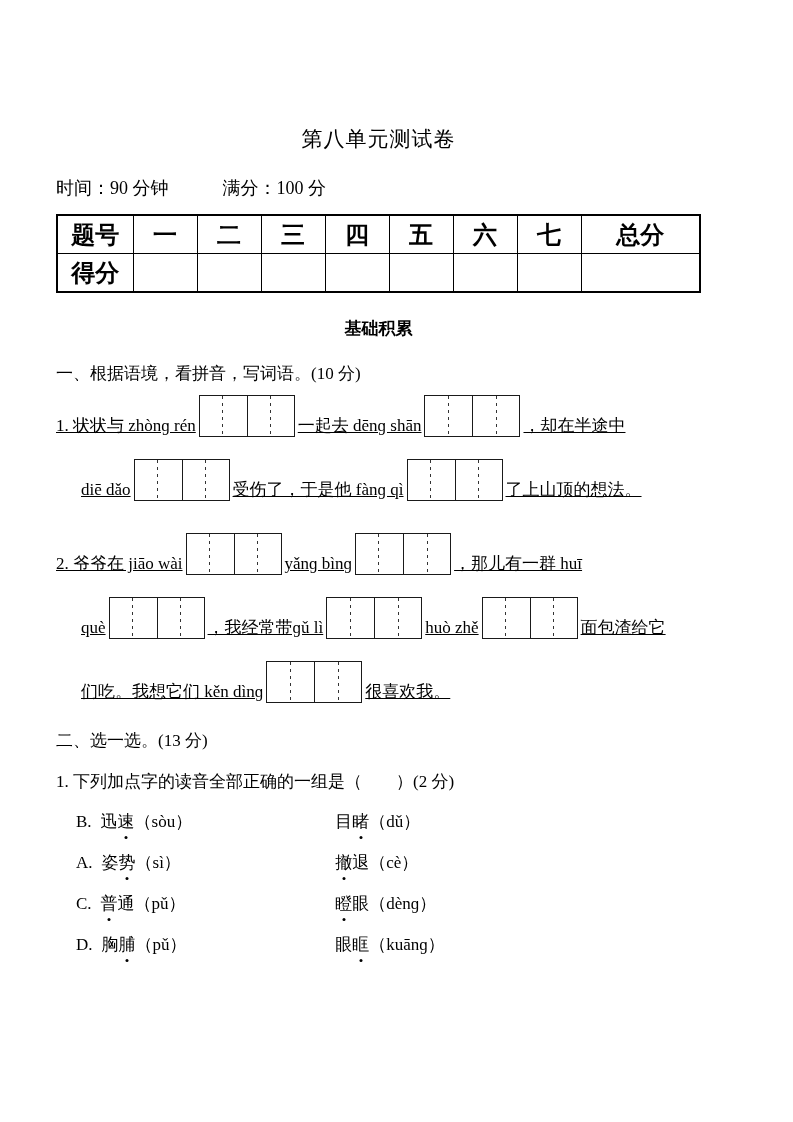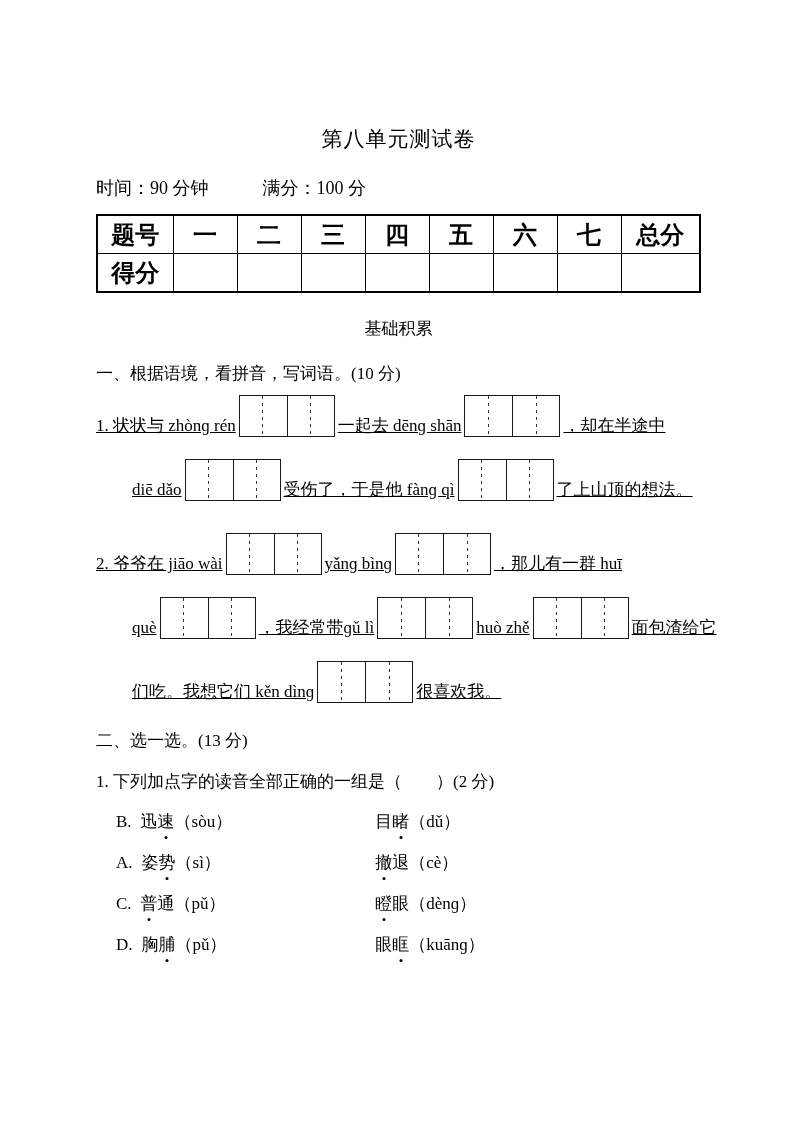--- a/index.html
+++ b/index.html
@@ -2,46 +2,46 @@
 <html><head>
 <meta charset="utf-8">
 <style>
   html,body{margin:0;padding:0;}
   body{
     width:793px;height:1122px;background:#ffffff;color:#000;
     font-family:"Liberation Serif","DejaVu Serif",serif;
     font-size:17px;
     overflow:hidden;
   }
-  .page{padding:127px 92px 0 96px;box-sizing:border-box;}
+  .page{padding:127px 92px 0 56px;box-sizing:border-box;}
   .title{
     margin:0;text-align:center;font-size:21px;font-weight:normal;
     line-height:24px;letter-spacing:1px;
   }
   .subtitle{text-align:left;font-size:18px;margin-top:26px;line-height:22px;}
 
   table.score-table{
     width:100%;border-collapse:collapse;margin-top:15px;
     border:2.5px solid #000;table-layout:fixed;
   }
   table.score-table td{
     border:1.2px solid #000;height:37px;text-align:center;
     font-size:24px;padding:0;
   }
   table.score-table tr.head-row td{font-weight:bold;}
   td.row-label{font-weight:bold;}
   col.c-first{width:76px;}
   col.c-mid{width:64px;}
 
-  .banner{text-align:center;font-weight:normal;font-size:17px;margin-top:25px;line-height:22px;}
+  .banner{text-align:center;font-weight:bold;font-size:17px;margin-top:25px;line-height:22px;}
   .part-heading{font-size:17px;margin-top:22px;line-height:23px;}
 
   .qline{margin-top:10px;margin-bottom:22px;white-space:nowrap;text-decoration:underline;}
   .qline.qgap{margin-top:32px;}
-  .indent{margin-left:36px;}
+  .indent{margin-left:25px;}
 
   .pbox{
     display:inline-block;width:96px;height:42px;box-sizing:border-box;
     border:1.6px solid #1a1a1a;vertical-align:bottom;margin:0 3px;
     position:relative;
     background:
       repeating-linear-gradient(to bottom,#333 0 3px,transparent 3px 7px) 24% 0/1px 100% no-repeat,
       repeating-linear-gradient(to bottom,#333 0 3px,transparent 3px 7px) 76% 0/1px 100% no-repeat;
   }
   .pbox::before{

